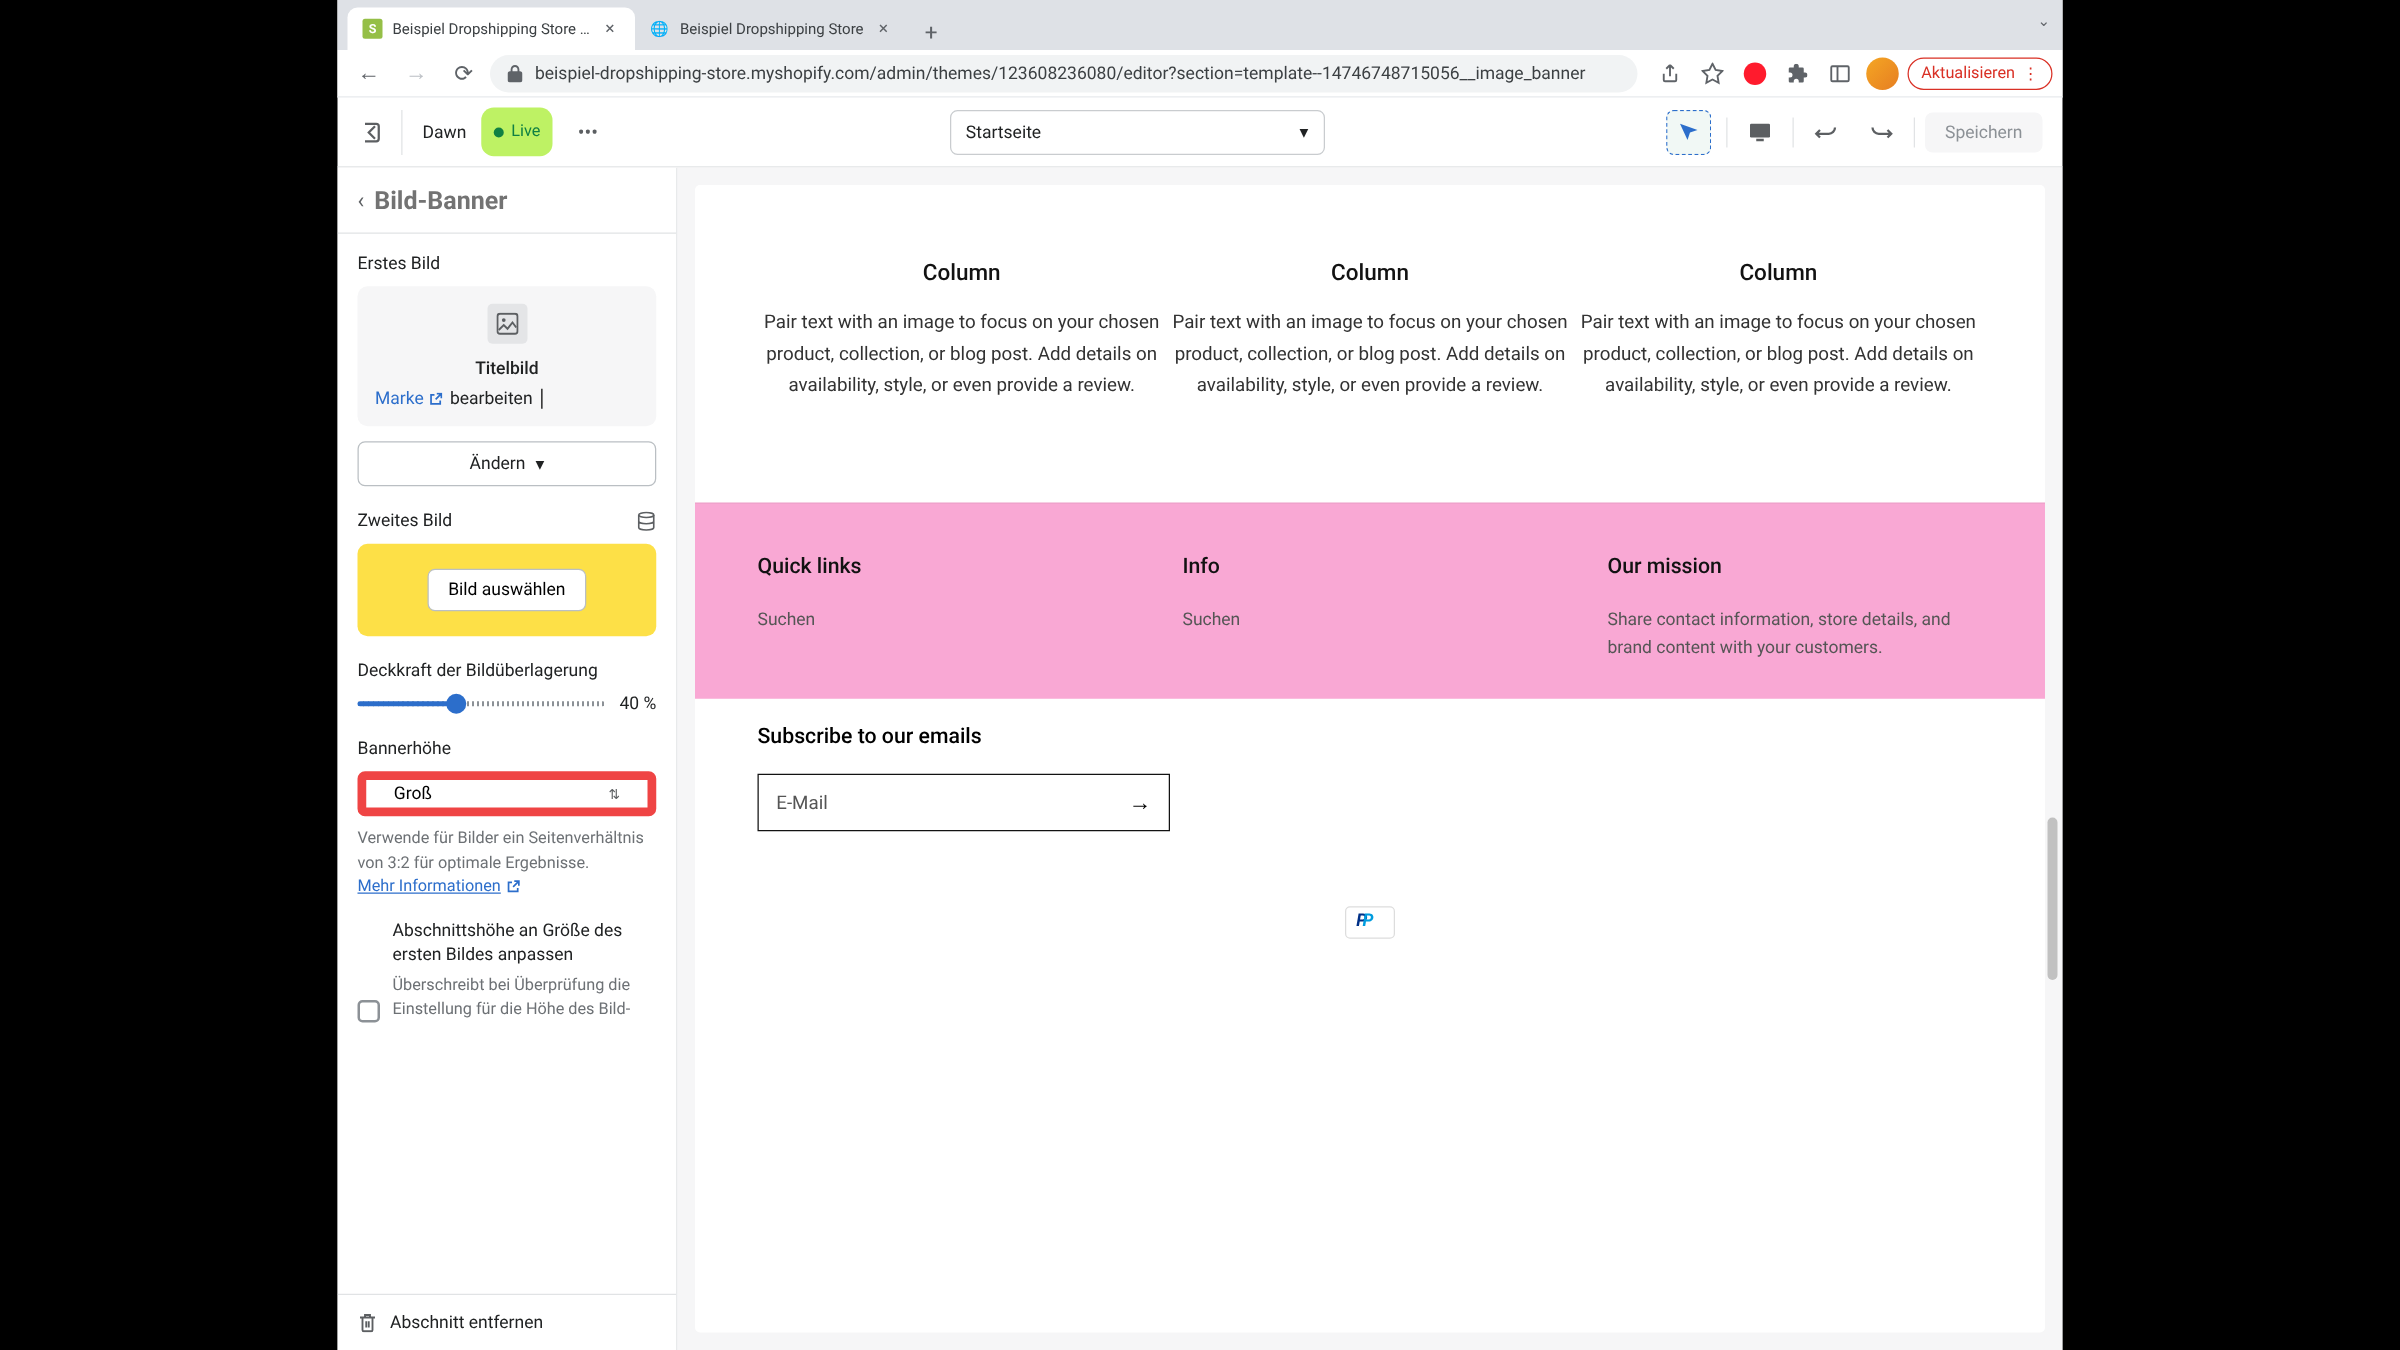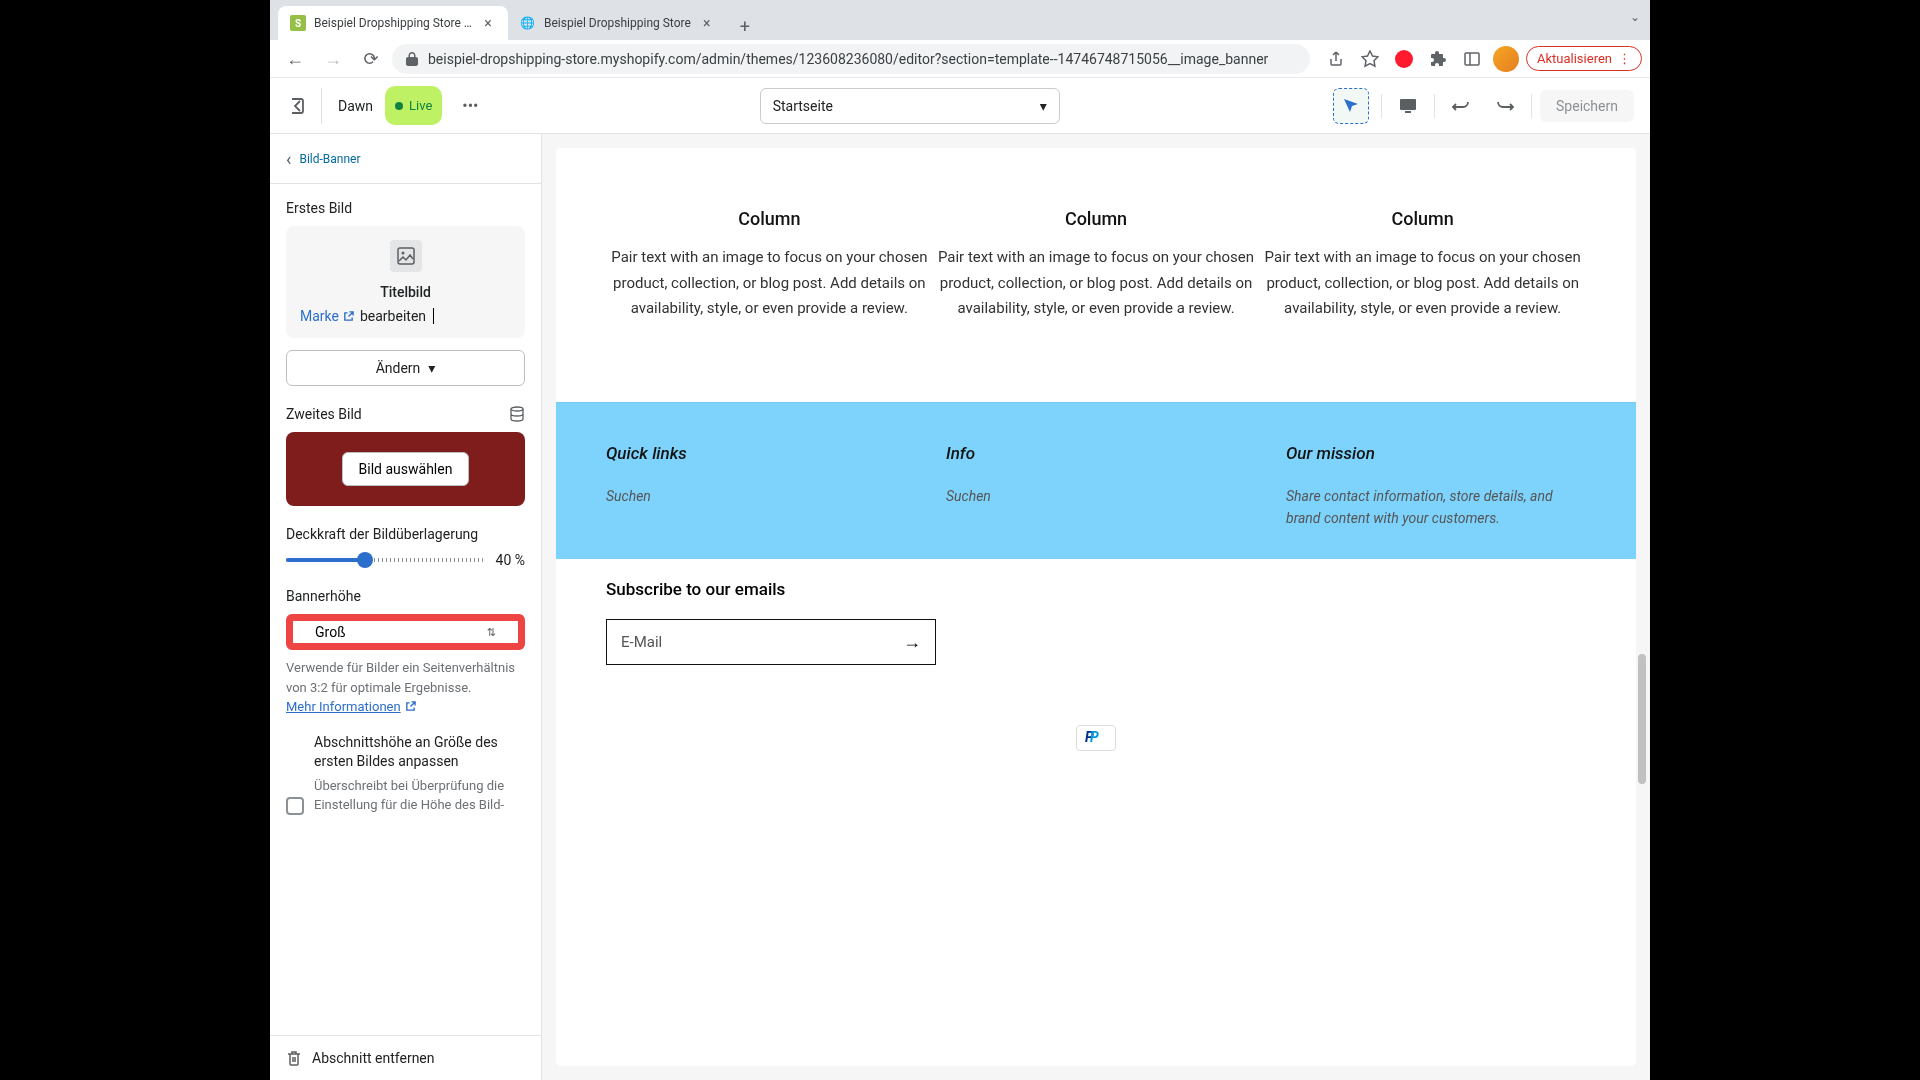--- a/index.html
+++ b/index.html
@@ -38,33 +38,33 @@
 .top-right { display: flex; align-items: center; gap: 8px; }
 .icon-btn { width: 36px; height: 36px; display: flex; align-items: center; justify-content: center; cursor: pointer; color: #5c5f62; font-size: 18px; }
 .save-btn { background: #f6f6f7; color: #8c9196; border: none; padding: 8px 16px; border-radius: 6px; font-size: 14px; cursor: not-allowed; }
 .divider-v { width: 1px; height: 24px; background: #e1e3e5; }
 
 
 .main { flex: 1; display: flex; overflow: hidden; }
 .sidebar { width: 272px; border-right: 1px solid #e1e3e5; display: flex; flex-direction: column; background: #fff; overflow-y: auto; position: relative; }
 .sidebar-header { display: flex; align-items: center; gap: 8px; padding: 14px 16px; border-bottom: 1px solid #e1e3e5; }
 .back-chev { font-size: 18px; color: #5c5f62; cursor: pointer; }
-.section-title { font-size: 12px; font-weight: 400; color: #0369a1; }
+.section-title { font-size: 20px; font-weight: 700; color: #737373; }
 .sidebar-body { padding: 16px; flex: 1; overflow-y: auto; }
 .field-label { font-size: 14px; color: #202223; margin-bottom: 10px; display: block; }
 .img-card { background: #f6f6f7; border-radius: 8px; padding: 14px; margin-bottom: 8px; }
 .img-card-row { display: flex; align-items: center; gap: 12px; margin-bottom: 8px; flex-direction: column; }
 .img-thumb { width: 32px; height: 32px; background: #e4e5e7; border-radius: 4px; display: flex; align-items: center; justify-content: center; color: #5c5f62; }
 .img-name { font-size: 14px; font-weight: 500; color: #202223; }
 .brand-row { font-size: 14px; color: #202223; display: flex; align-items: center; gap: 6px; }
 .brand-link { color: #2c6ecb; text-decoration: none; display: inline-flex; align-items: center; gap: 4px; }
 .change-btn { width: 100%; height: 36px; border: 1px solid #babfc3; background: #fff; border-radius: 6px; display: flex; align-items: center; justify-content: center; gap: 8px; cursor: pointer; font-size: 14px; color: #202223; margin-top: 12px; }
 .second-img-row { display: flex; justify-content: space-between; align-items: center; margin-top: 20px; }
 .db-icon { color: #5c5f62; }
-.select-img-box { background: #7f1d1d; border-radius: 8px; padding: 20px; margin-top: 10px; display: flex; justify-content: center; }
+.select-img-box { background: #fde047; border-radius: 8px; padding: 20px; margin-top: 10px; display: flex; justify-content: center; }
 .select-img-btn { border: 1px solid #babfc3; background: #fff; border-radius: 6px; padding: 8px 16px; font-size: 14px; cursor: pointer; }
 .opacity-section { margin-top: 20px; }
 .slider-row { display: flex; align-items: center; gap: 12px; margin-top: 8px; }
 .slider { flex: 1; position: relative; height: 4px; }
 .slider-track-bg { position: absolute; width: 100%; height: 4px; background: repeating-linear-gradient(90deg, #8c9196 0 1px, transparent 1px 4px); border-radius: 2px; }
 .slider-track-fill { position: absolute; width: 40%; height: 4px; background: #2c6ecb; border-radius: 2px; }
 .slider-thumb { position: absolute; left: 40%; top: 50%; transform: translate(-50%, -50%); width: 16px; height: 16px; background: #2c6ecb; border-radius: 50%; cursor: pointer; }
 .slider-val { font-size: 14px; color: #202223; white-space: nowrap; text-align: right; }
 .height-section { margin-top: 20px; }
 .select-box { width: 100%; height: 36px; border: 7px solid #ef4444; border-radius: 6px; padding: 0 22px; display: flex; align-items: center; justify-content: space-between; font-size: 14px; margin-top: 6px; cursor: pointer; }
@@ -76,21 +76,21 @@
 .checkbox-help { font-size: 13px; color: #6d7175; margin-top: 4px; line-height: 1.5; }
 .sidebar-footer { border-top: 1px solid #e1e3e5; padding: 14px 16px; display: flex; align-items: center; gap: 10px; font-size: 14px; color: #202223; cursor: pointer; }
 
 
 .preview { flex: 1; background: #f6f6f7; padding: 14px; overflow: auto; position: relative; }
 .preview-canvas { background: #fff; min-height: 100%; border-radius: 4px; padding: 40px 0 0; position: relative; }
 .columns { display: flex; padding: 20px 50px 80px; }
 .col { flex: 1; text-align: center; }
 .col h3 { font-size: 18px; font-weight: 500; color: #121212; margin-bottom: 16px; }
 .col p { font-size: 15px; color: #333; line-height: 1.7; }
-.footer { background: #7dd3fc; padding: 40px 50px 30px; display: grid; grid-template-columns: 1fr 1fr 1fr; gap: 40px; border-top: 1px solid rgba(0,0,0,0.05); font-style: italic; }
+.footer { background: #f9a8d4; padding: 40px 50px 30px; display: grid; grid-template-columns: 1fr 1fr 1fr; gap: 40px; border-top: 1px solid rgba(0,0,0,0.05); }
 .footer h4 { font-size: 17px; font-weight: 500; color: #121212; margin-bottom: 22px; }
 .footer a, .footer p { font-size: 14px; color: #555; text-decoration: none; line-height: 1.6; }
 .subscribe { padding: 20px 50px 40px; }
 .subscribe h4 { font-size: 17px; font-weight: 500; margin-bottom: 20px; }
 .email-box { width: 330px; height: 46px; border: 1px solid #121212; display: flex; align-items: center; padding: 0 14px; justify-content: space-between; }
 .email-placeholder { color: #555; font-size: 15px; }
 .arrow-btn { font-size: 18px; cursor: pointer; }
 .payment { text-align: center; padding: 20px 0; }
 .paypal { display: inline-block; width: 40px; height: 26px; background: #fff; border: 1px solid #ddd; border-radius: 4px; position: relative; }
 .paypal::before { content: "P"; position: absolute; left: 8px; top: 3px; color: #003087; font-weight: bold; font-style: italic; font-size: 14px; }

